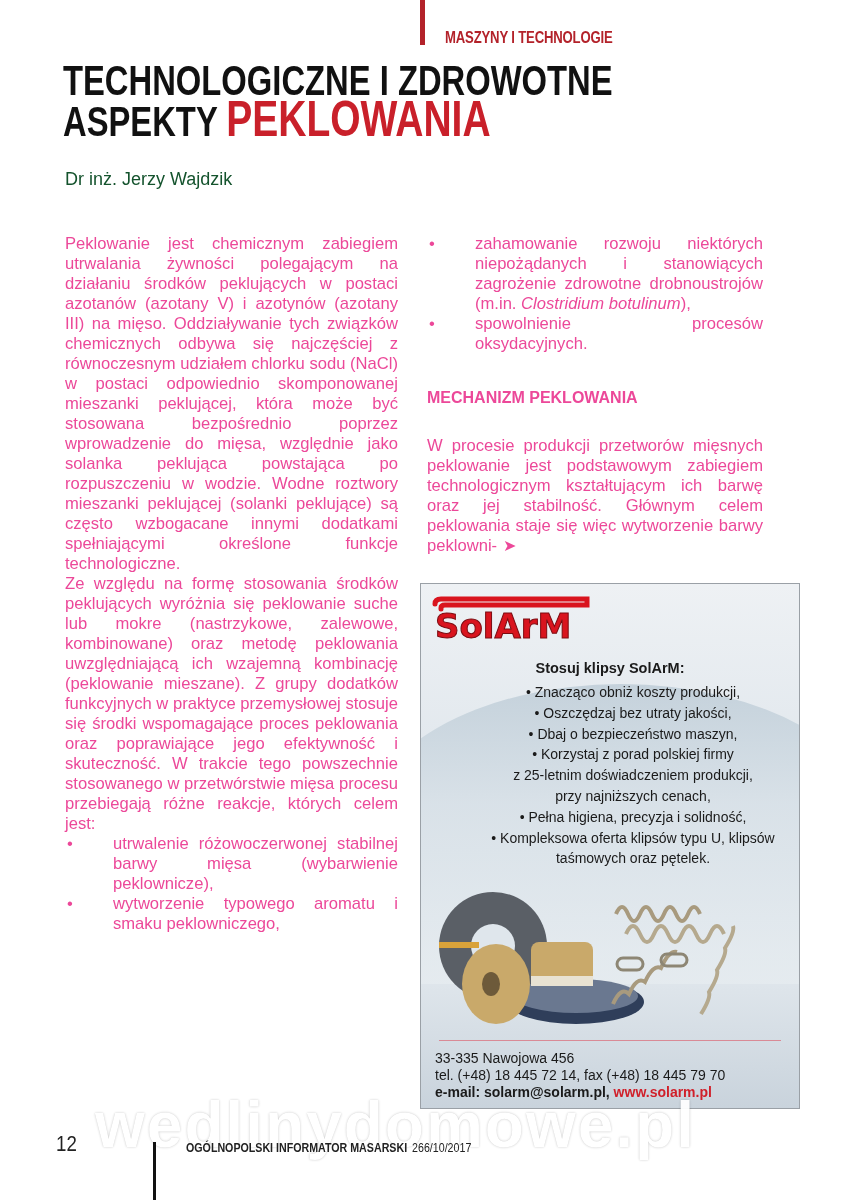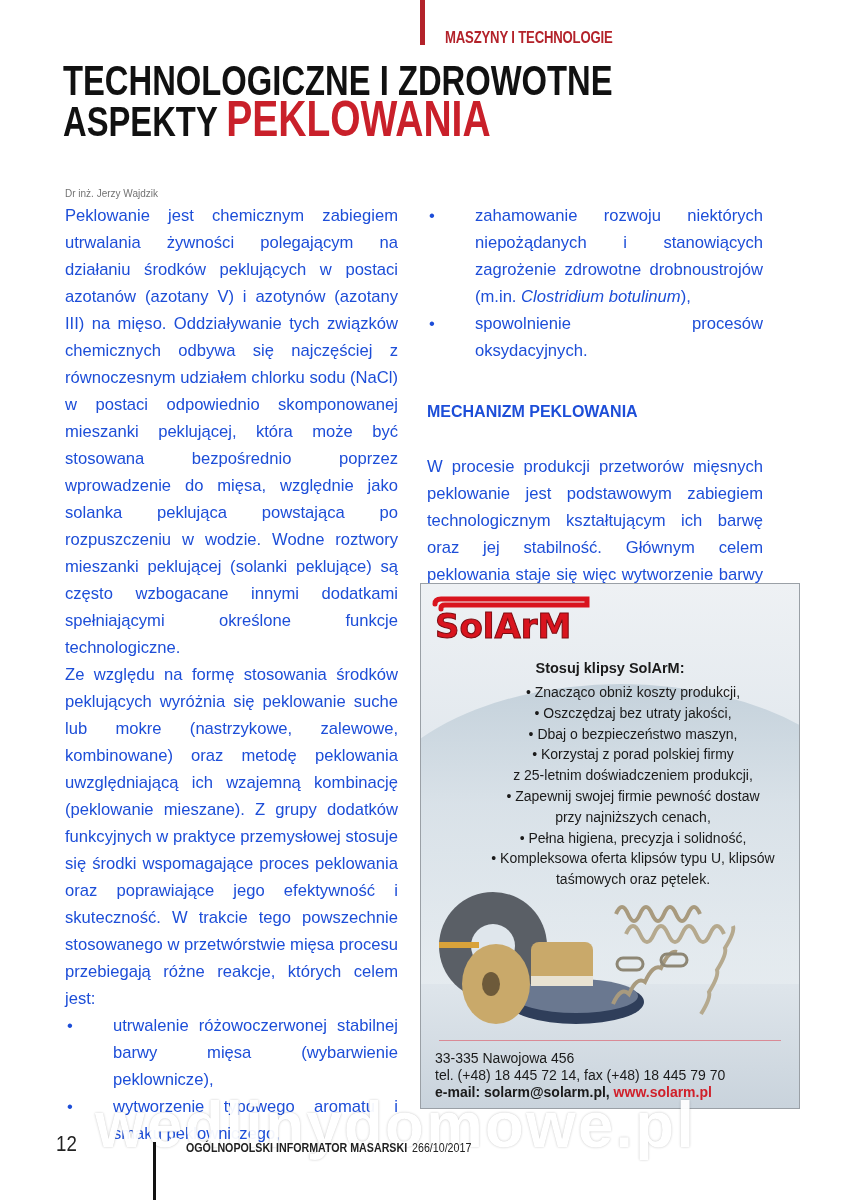--- a/index.html
+++ b/index.html
@@ -9,23 +9,23 @@
   .section-bar { position: absolute; left: 420px; top: 0; width: 5px; height: 45px; background: #b3222a; }
   .section-label { position: absolute; left: 445px; top: 29px; font-size: 16px; font-weight: bold;
                    color: #b3222a; letter-spacing: -0.2px; transform: scaleX(0.82); transform-origin: left top; white-space: nowrap; }
 
   .title { position: absolute; left: 63px; top: 62px; font-weight: bold; color: #111;
            line-height: 38px; transform: scaleX(0.78); transform-origin: left top; white-space: nowrap; }
   .title .l1 { font-size: 42px; display: block; }
   .title .l2 { font-size: 42px; display: block; }
   .title .red { color: #c9202a; font-size: 50px; }
 
-  .author { position: absolute; left: 65px; top: 169px; font-size: 10px; color: #737373; margin-top: 19px; }
+  .author { position: absolute; left: 65px; top: 169px; font-size: 18px; color: #14532d; }
 
-  .col { position: absolute; font-size: 16.6px; line-height: 27px; color: #1d4ed8; }
+  .col { position: absolute; font-size: 16.6px; line-height: 20px; color: #ec4899; margin-top: 32px; }
   .col-left { left: 65px; top: 202px; width: 333px; }
   .col-right { left: 427px; top: 202px; width: 336px; }
   .col p { margin: 0; text-align: justify; text-align-last: left; }
   .col ul { margin: 0; padding: 0; list-style: none; }
   .col li { position: relative; padding-left: 48px; text-align: justify; }
   .col li .bullet { position: absolute; left: 2px; top: 0; }
   .sub-heading { font-weight: bold; font-size: 16px; margin: 34px 0 28px 0; }
   .arrow { font-size: 16px; margin-left: 6px; }
 
   .ad { position: absolute; left: 420px; top: 583px; width: 350px; height: 524px;
@@ -89,21 +89,20 @@
     <path d="M4 8 Q4 3 10 3 L156 3 L156 9 L14 9 Q10 9 10 12 L10 13" fill="none" stroke="#d9141e" stroke-width="5" stroke-linecap="round"></path>
     <text x="4" y="42" font-family="'DejaVu Sans', sans-serif" font-weight="bold" font-size="34" fill="#d9141e" stroke="#7a0a10" stroke-width="1">SolArM</text>
   </svg>
   <div class="ad-heading">Stosuj klipsy SolArM:</div>
   <div class="ad-list">
     <div>• Znacząco obniż koszty produkcji,</div>
     <div>• Oszczędzaj bez utraty jakości,</div>
     <div>• Dbaj o bezpieczeństwo maszyn,</div>
     <div>• Korzystaj z porad polskiej firmy</div>
     <div>z 25-letnim doświadczeniem produkcji,</div>
-    <div>• Zapewnij swojej firmie pewność dostaw</div>
     <div>przy najniższych cenach,</div>
     <div>• Pełna higiena, precyzja i solidność,</div>
     <div>• Kompleksowa oferta klipsów typu U, klipsów</div>
     <div>taśmowych oraz pętelek.</div>
   </div>
   <svg class="ad-products" viewBox="0 0 330 150">
 
     <circle cx="62" cy="62" r="54" fill="#5a5f66"></circle>
     <circle cx="62" cy="62" r="22" fill="#dfe6ec"></circle>
     <rect x="8" y="58" width="40" height="6" fill="#d9a23a"></rect>

